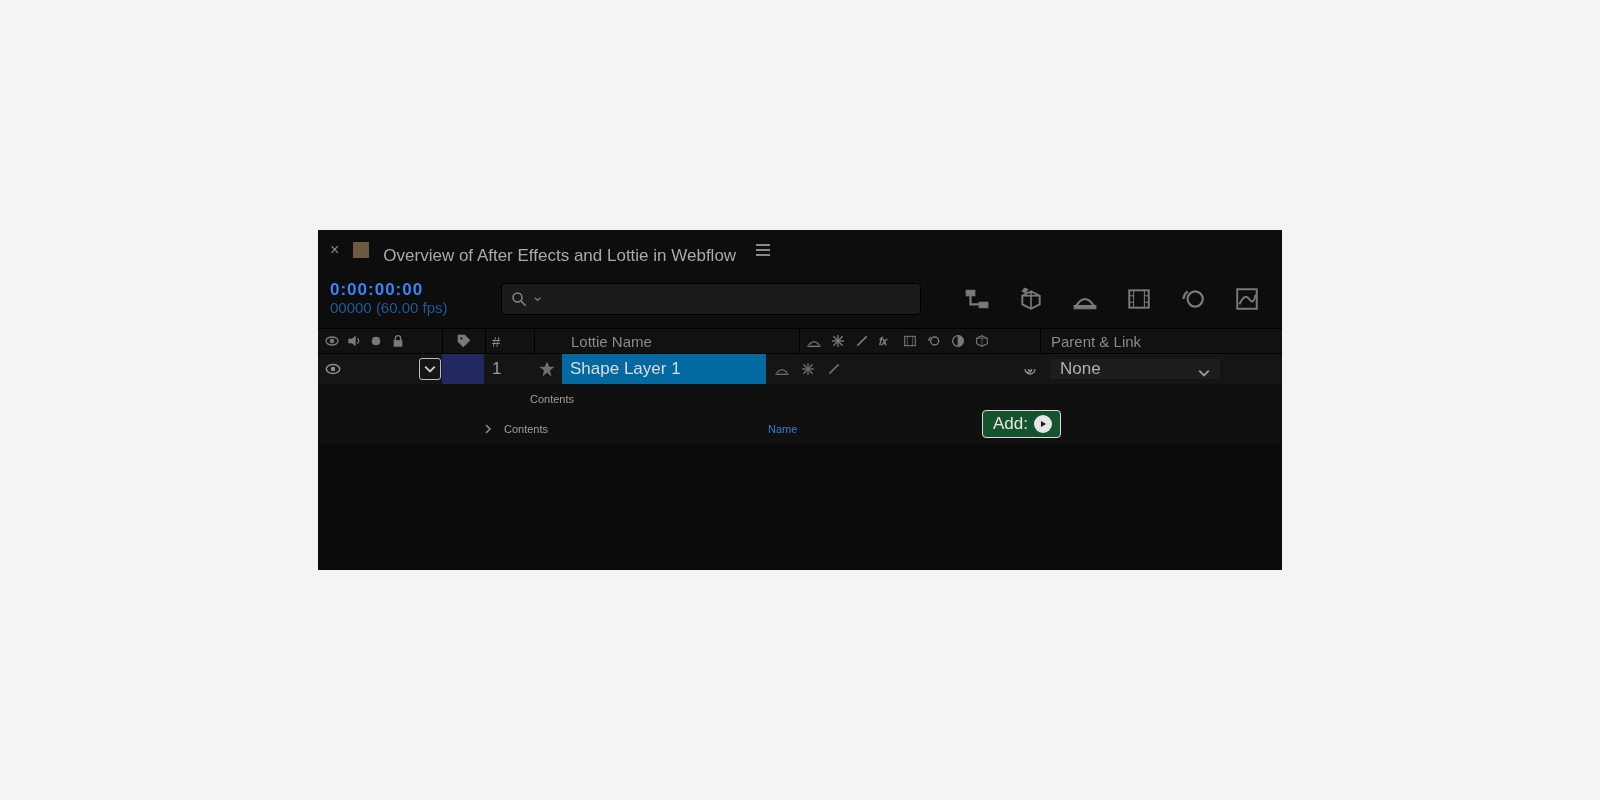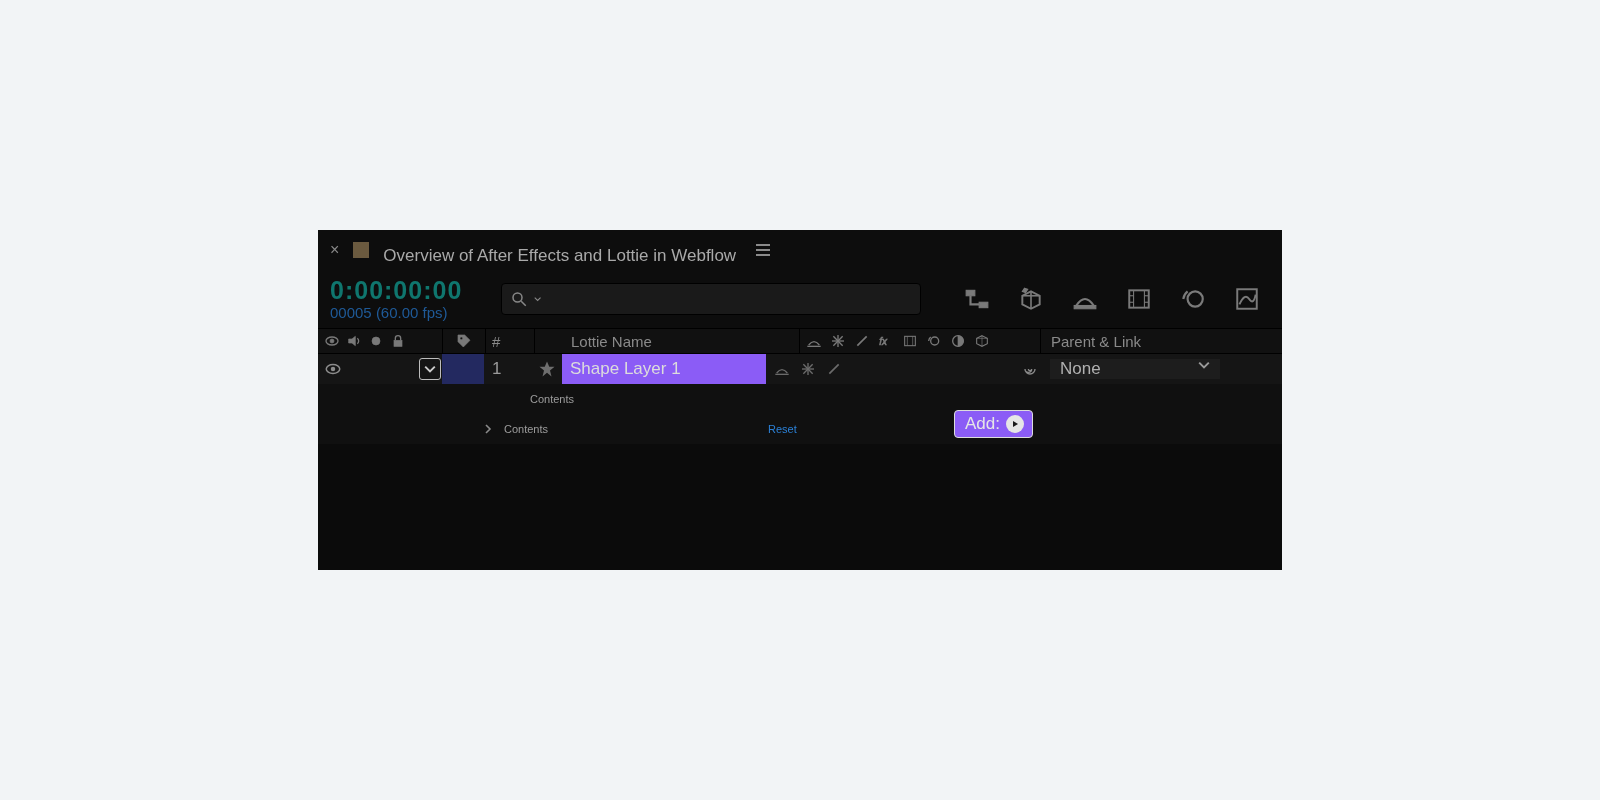--- a/index.html
+++ b/index.html
@@ -67,22 +67,22 @@
     padding: 0 12px;
     gap: 16px;
   }
   .time-block {
     display: flex;
     flex-direction: column;
     line-height: 1.1;
     min-width: 155px;
   }
   .timecode {
-    color: #0f766e;
-    font-size: 25px;
+    color: #3b82f6;
+    font-size: 17px;
     font-weight: 600;
     letter-spacing: 1px;
   }
   .frameinfo {
     color: #1f5a98;
     font-size: 15px;
   }
   .search-box {
     flex: 0 0 420px;
     height: 32px;
@@ -176,21 +176,21 @@
     color: #9a9a9a;
   }
   .layer-star {
     width: 30px;
     display:flex;
     justify-content:center;
     align-items:center;
   }
   .layer-name-cell {
     flex: 0 0 204px;
-    background: #8b5cf6;
+    background: #0369a1;
     color: #dcdcdc;
     height: 100%;
     display: flex;
     align-items: center;
     padding-left: 8px;
   }
   .layer-switch-cell {
     flex: 0 0 240px;
     display:flex;
     align-items:center;
@@ -203,21 +203,21 @@
     align-items: center;
     gap: 10px;
     padding-left: 14px;
   }
   .parent-spiral { width:20px; height:20px; stroke:#8a8a8a; fill:none;}
   .parent-select {
     flex: 1;
     background: #1d1d1d;
     height: 100%;
     display: flex;
-    align-items: flex-start;
+    align-items: flex-end;
     justify-content: space-between;
     padding: 0 10px;
     color: #b0b0b0;
     max-width: 170px;
     cursor:pointer;
   }
   
   .sub-row {
     height: 30px;
     display: flex;
@@ -239,25 +239,25 @@
     color: #9c9c9c;
     flex: 0 0 270px;
     padding-left: 6px;
   }
   .reset-link {
     color: #2b80d6;
     cursor: pointer;
   }
   .add-button {
     position: absolute;
-    left: 636px;
+    left: 664px;
     top: 180px;
     border: 1px solid #dcdcdc;
     border-radius: 4px;
-    background: #8b5cf6;
+    background: #14532d;
     color: #e6e6e6;
     font-size: 17px;
     padding: 3px 8px 3px 10px;
     display: flex;
     align-items: center;
     gap: 6px;
     cursor: pointer;
   }
   .add-play {
     width: 18px;
@@ -286,21 +286,21 @@
     <span class="hamburger-icon">
       <span></span>
         <span></span>
         <span></span>
     </span>
   </div>
 
   <div class="time-row">
     <div class="time-block">
       <span class="timecode">0:00:00:00</span>
-      <span class="frameinfo">00005 (60.00 fps)</span>
+      <span class="frameinfo">00000 (60.00 fps)</span>
     </div>
     <div class="search-box">
       <svg class="search-icon-svg" width="18" height="18" viewBox="0 0 24 24" fill="none" stroke="#888" stroke-width="2">
           <circle cx="10" cy="10" r="6"></circle>
           <line x1="15" y1="15" x2="21" y2="21"></line>
         </svg>
       <svg width="8" height="8" viewBox="0 0 10 10">
           <polyline points="1,3 5,7 9,3" fill="none" stroke="#888" stroke-width="1.5"></polyline>
         </svg>
       <input class="search-input" placeholder="" style="">
@@ -467,21 +467,21 @@
   </div>
 
   <div class="sub-row">
     <div style="width:160px"></div>
     <div class="sub-twirl">
       <svg width="10" height="10" viewBox="0 0 10 10">
           <polyline points="3,1 7,5 3,9" fill="none" stroke="#8a8a8a" stroke-width="1.6"></polyline>
         </svg>
     </div>
     <div class="sub-label">Contents</div>
-    <span class="reset-link">Reset</span>
+    <span class="reset-link">Name</span>
   </div>
 
   <div class="add-button">
     <span>Add:</span>
     <span class="add-play">
       <svg width="10" height="10" viewBox="0 0 10 10">
           <polygon points="3,2 8,5 3,8" fill="#1a1a1a"></polygon>
         </svg>
     </span>
   </div>

